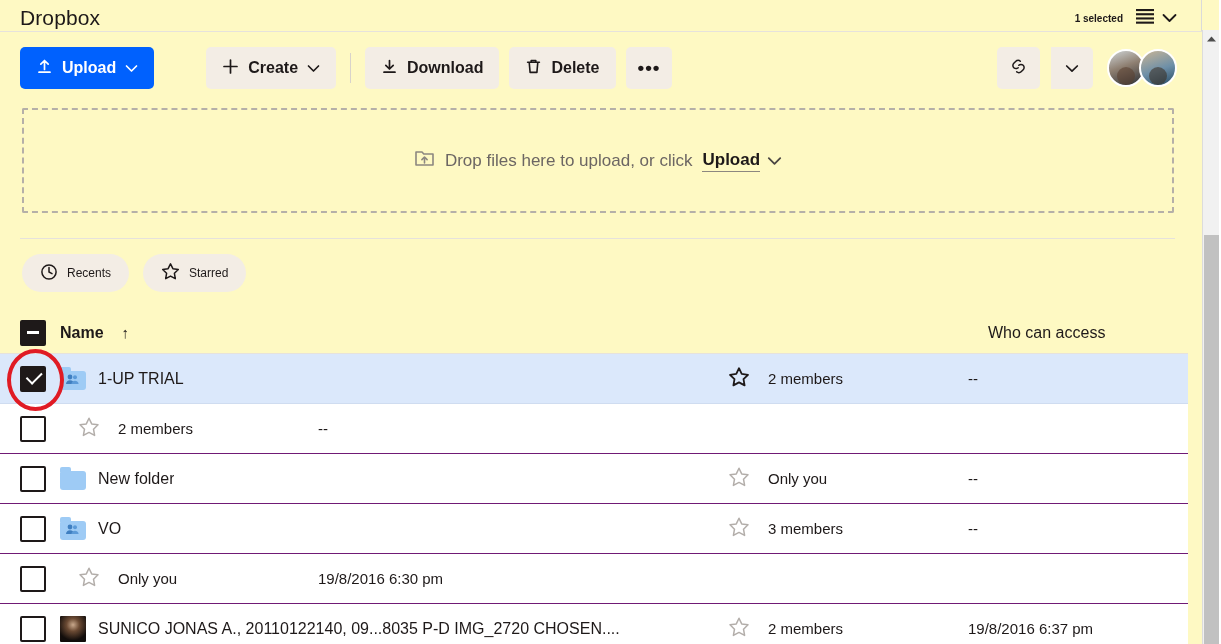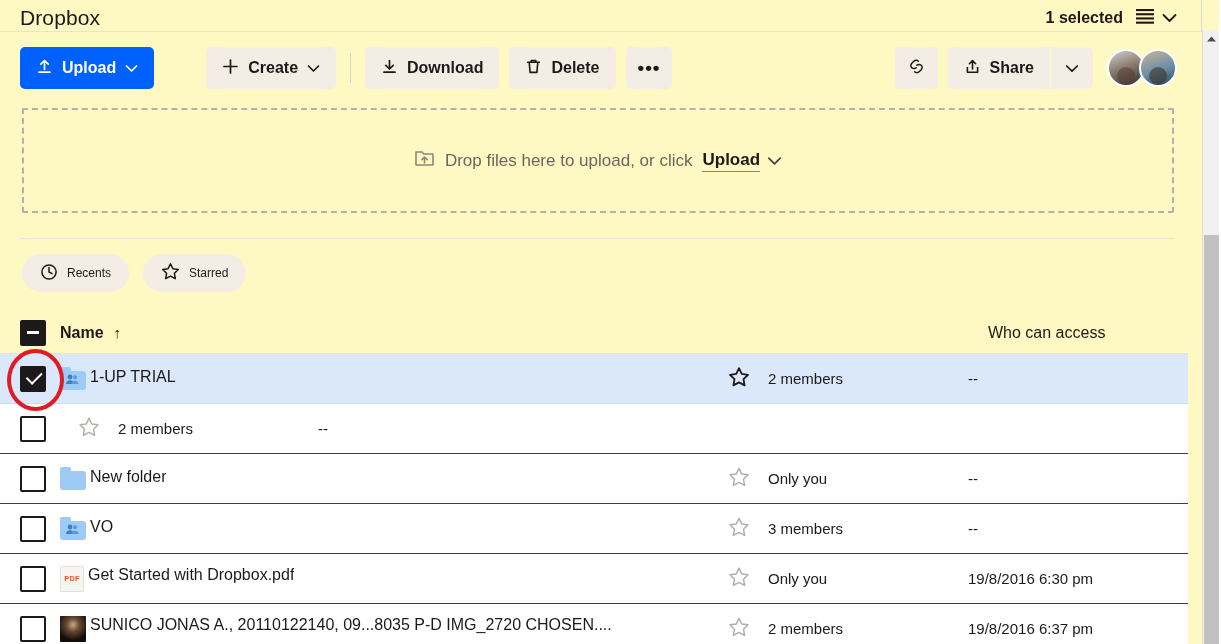--- a/index.html
+++ b/index.html
@@ -16,21 +16,21 @@
     position: absolute; left: 0; top: 0; width: 1195px; height: 36px;
     display: flex; align-items: center;
   }
   .app-title {
     margin-left: 20px; font-size: 21px; color: #1e1919; letter-spacing: .1px;
   }
   .titlebar-right {
     margin-left: auto; display: flex; align-items: center; gap: 12px;
     padding-right: 18px;
   }
-  .selected-count { font-size: 16px; color: #1e1919; font-weight: 700; }
+  .selected-count { font-size: 10px; color: #1e1919; font-weight: 700; }
   .view-toggle { display: flex; align-items: center; gap: 7px; cursor: pointer; }
   .icon-listview { display:block; }
   .caret-sm { display:block; }
 
   
   .toolbar {
     position: absolute; left: 0; top: 42px; width: 1195px; height: 52px;
     display: flex; align-items: center; padding: 0 18px 0 20px;
   }
   .btn {
@@ -89,21 +89,21 @@
     font-size: 12px; color: #1e1919; cursor: pointer;
   }
 
   
   .table { position: absolute; left: 0; top: 312px; width: 1188px; }
   .thead {
     display: flex; align-items: center; height: 42px; padding-left: 20px;
     border-bottom: 1px solid #e6e2dc;
   }
   .col-check { width: 40px; flex: 0 0 40px; display:flex; align-items:center; }
-  .col-name  { flex: 1 1 auto; display: flex; align-items: flex-start; gap: 4px; }
+  .col-name  { flex: 1 1 auto; display: flex; align-items: center; gap: 12px; }
   .col-star  { width: 58px; flex: 0 0 58px; display:flex; align-items:center; justify-content:center;}
   .col-access{ width: 200px; flex: 0 0 200px; }
   .col-mod   { width: 220px; flex: 0 0 220px; }
   .th-label { font-size: 16px; font-weight: 700; color: #1e1919; }
   .th-label.reg { font-weight: 400; }
   .sort-arrow { font-size: 15px; color:#1e1919; margin-left: 6px; }
 
   .cb {
     width: 26px; height: 26px; border: 2px solid #1e1919; border-radius: 2px;
     background: #fff; cursor: pointer; display:block;
@@ -282,29 +282,20 @@
       <span>
         <svg width="19" height="19" viewBox="0 0 19 19">
           <path d="M11.3 4.2 a3.1 3.1 0 0 0-4.4 0 l-2.1 2.1 a3.1 3.1 0 0 0 0 4.4 a3.1 3.1 0 0 0 4.4 0" stroke="#1e1919" stroke-width="1.5" fill="none" stroke-linecap="round"></path>
           <path d="M7.7 14.8 a3.1 3.1 0 0 0 4.4 0 l2.1-2.1 a3.1 3.1 0 0 0 0-4.4 a3.1 3.1 0 0 0-4.4 0" stroke="#1e1919" stroke-width="1.5" fill="none" stroke-linecap="round"></path>
         </svg>
       </span>
     </button>
 
     <div class="gap-sm"></div>
 
-    <button class="btn" style="border-radius:5px 0 0 5px;">
-      <span>
-        <svg width="17" height="17" viewBox="0 0 17 17">
-          <path d="M8.5 11 V2.6 M5.4 5.7 L8.5 2.6 L11.6 5.7" stroke="#1e1919" stroke-width="1.6" fill="none" stroke-linecap="round" stroke-linejoin="round"></path>
-          <path d="M3.4 9 V14.3 H13.6 V9" stroke="#1e1919" stroke-width="1.6" fill="none" stroke-linejoin="round"></path>
-        </svg>
-      </span>
-      <span class="lbl">Share</span>
-    </button>
     <button class="btn iconic" style="border-radius:0 5px 5px 0;margin-left:1px;padding:0 14px;">
       <span>
         <svg width="14" height="9" viewBox="0 0 14 9">
           <path d="M1.7 2 L7 7.2 L12.3 2" stroke="#1e1919" stroke-width="1.7" fill="none" stroke-linecap="round" stroke-linejoin="round"></path>
         </svg>
       </span>
     </button>
 
     <div class="avatars">
       <div class="avatar av1"></div>
@@ -471,26 +462,20 @@
       </div>
       <div class="col-mod">
         <span class="cellval">--</span>
       </div>
     </div>
 
     <div class="row">
       <div class="col-check">
         <span class="cb"></span>
       </div>
-      <div class="col-name">
-        <span class="pdficon">
-            <span>PDF</span>
-          </span>
-        <span class="fname">Get Started with Dropbox.pdf</span>
-      </div>
       <div class="col-star">
         <span class="star-o">
           <svg width="22" height="22" viewBox="0 0 22 22">
             <path d="M11 2.2 L13.7 7.9 L20 8.8 L15.5 13.2 L16.6 19.4 L11 16.4 L5.4 19.4 L6.5 13.2 L2 8.8 L8.3 7.9 Z" stroke="#b3aeaa" stroke-width="1.5" fill="none" stroke-linejoin="round"></path>
           </svg>
         </span>
       </div>
       <div class="col-access">
         <span class="cellval">Only you</span>
       </div>

